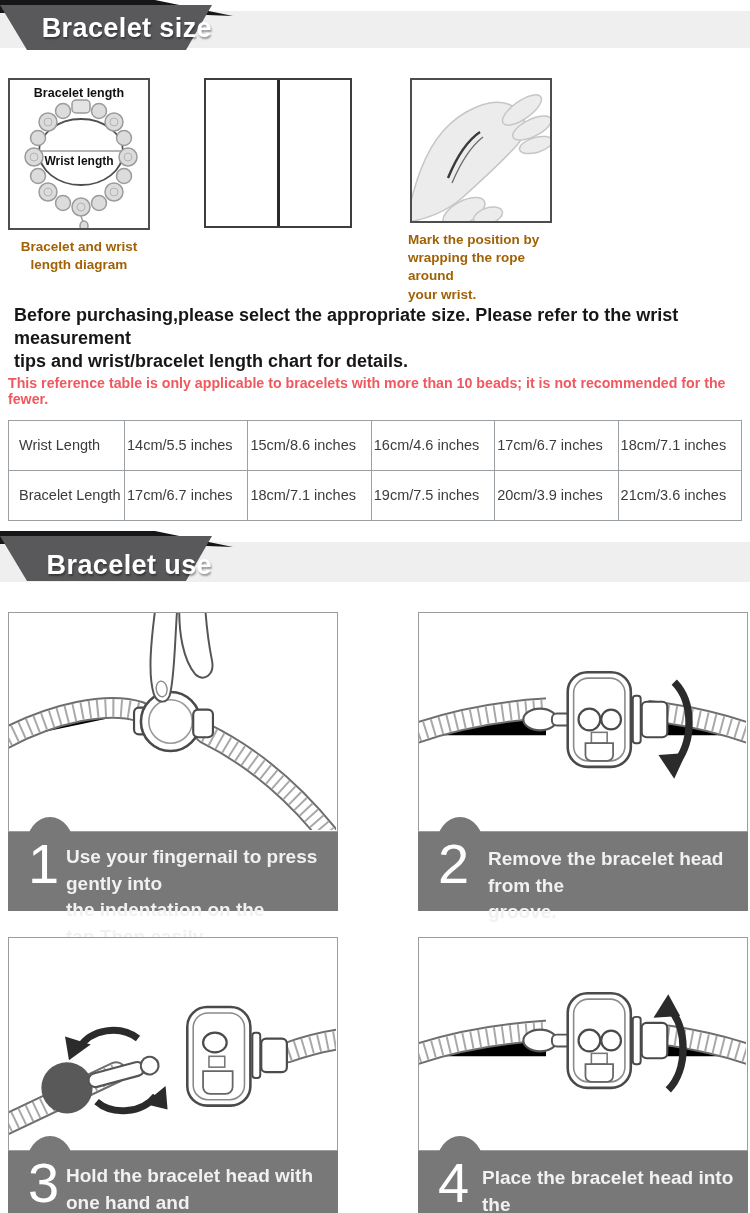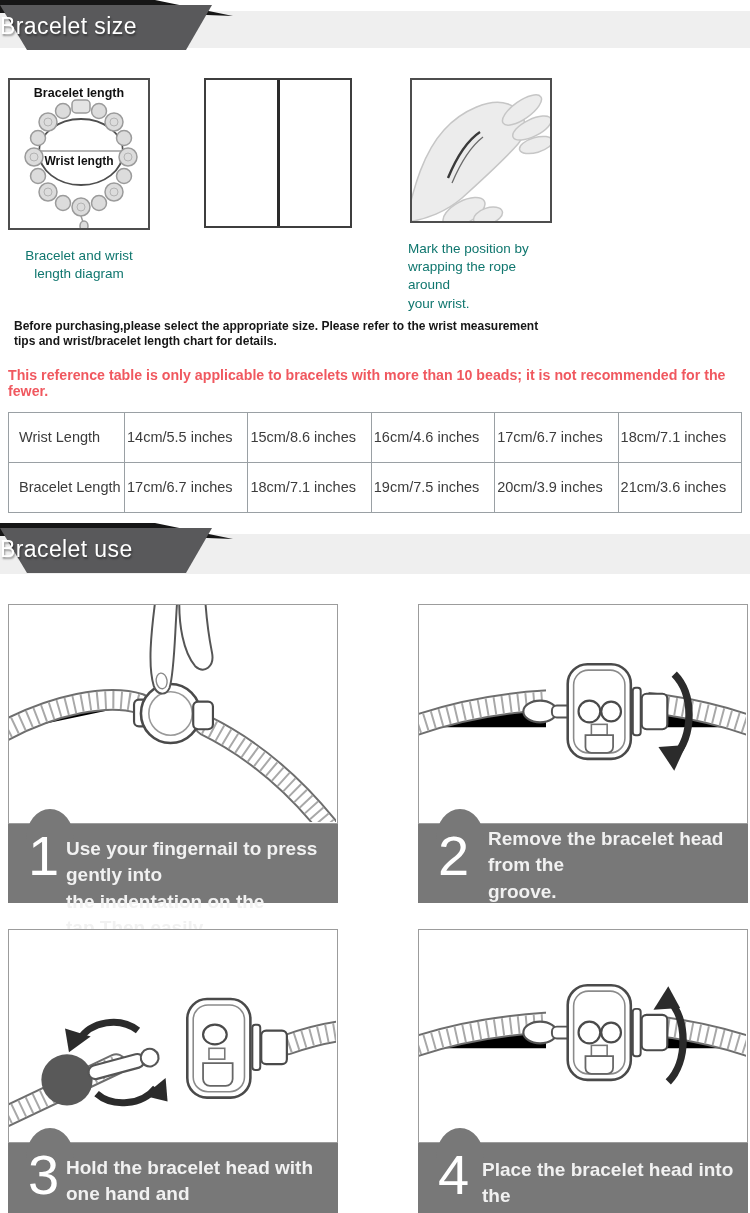--- a/index.html
+++ b/index.html
@@ -5,39 +5,39 @@
   html,body{margin:0;padding:0;background:#fff;}
   body{width:750px;height:1213px;overflow:hidden;font-family:"Liberation Sans","DejaVu Sans",sans-serif;position:relative;}
   *{box-sizing:border-box;}
 
   
   .banner{position:relative;height:50px;}
   .banner.use{height:56px;}
   .banner-band{position:absolute;left:0;right:0;top:11px;height:37px;background:#efefef;}
   .banner.use .banner-band{top:13px;height:40px;}
   .banner-ribbon{position:absolute;left:0;top:0;}
-  .banner-label{position:absolute;left:0;top:13px;width:212px;text-align:left;
-    font-size:23px;font-weight:400;color:#fff;letter-spacing:.4px;
+  .banner-label{position:absolute;left:0;top:13px;width:212px;text-align:right;
+    font-size:27px;font-weight:700;color:#fff;letter-spacing:.4px;
     text-shadow:1px 2px 2px rgba(0,0,0,.38);}
-  .banner.use .banner-label{top:15px;}
+  .banner.use .banner-label{top:21px;}
 
   
   .figures{display:flex;align-items:flex-start;padding-left:8px;margin-top:28px;}
   .figure{display:flex;flex-direction:column;align-items:center;}
   .figure.left-cap{align-items:center;}
   .fig-box{height:150px;background:#fff;border:2px solid #4d4d4d;position:relative;overflow:hidden;}
-  .fig-caption{margin-top:17px;font-size:13.5px;font-weight:400;color:#0f766e;
+  .fig-caption{margin-top:8px;font-size:13.5px;font-weight:700;color:#a16207;
     line-height:1.35;white-space:pre-line;text-align:center;}
   .figure.left-cap .fig-caption{text-align:left;}
   .overlay-label{position:absolute;left:0;right:0;text-align:center;font-weight:700;color:#111;}
 
   
-  .intro{margin-top:6px;padding:0 14px;font-size:12px;font-weight:800;color:#161616;
+  .intro{padding:0 14px;font-size:18px;font-weight:800;color:#161616;
     line-height:1.28;white-space:pre-line;}
-  .note{margin-top:17px;padding:0 8px;font-size:14.2px;font-weight:700;color:#f0585f;}
+  .note{margin-top:2px;padding:0 8px;font-size:14.2px;font-weight:700;color:#f0585f;}
 
   
   .size-table-wrap{margin:13px 8px 0 8px;}
   table.size{width:100%;border-collapse:collapse;table-layout:fixed;}
   table.size td{border:1px solid #9aa0a4;height:50px;font-size:14.5px;color:#3c3c3c;
     padding:0 2px;}
   table.size td.rowhead{width:116px;text-align:left;padding-left:10px;}
 
   
   .steps-row{display:flex;justify-content:space-between;padding:0 2px 0 8px;}
@@ -253,21 +253,21 @@
           <use href="#t2a" class="tube-fill"></use>
           <use href="#t2a" class="tube-rib"></use>
         <rect x="128" y="68" width="104" height="88" fill="#fff"></rect>
         <use href="#g-clasp" transform="translate(150,68)"></use>
         <use href="#g-arrow-down" transform="translate(258,70)"></use>
       </svg>
     </div>
     <div class="step-bar">
       <div class="bar-notch"></div>
       <span class="step-num">2</span>
-      <div class="step-text" style="padding-left:70px;padding-top:2px">Remove the bracelet head from the
+      <div class="step-text" style="padding-left:70px;padding-top:14px">Remove the bracelet head from the
 groove.</div>
     </div>
   </div>
 </div>
 
 <div class="steps-row r2">
 
   <div class="step-card">
     <div class="step-img">
       <svg width="327" height="211" viewBox="0 0 330 214">

